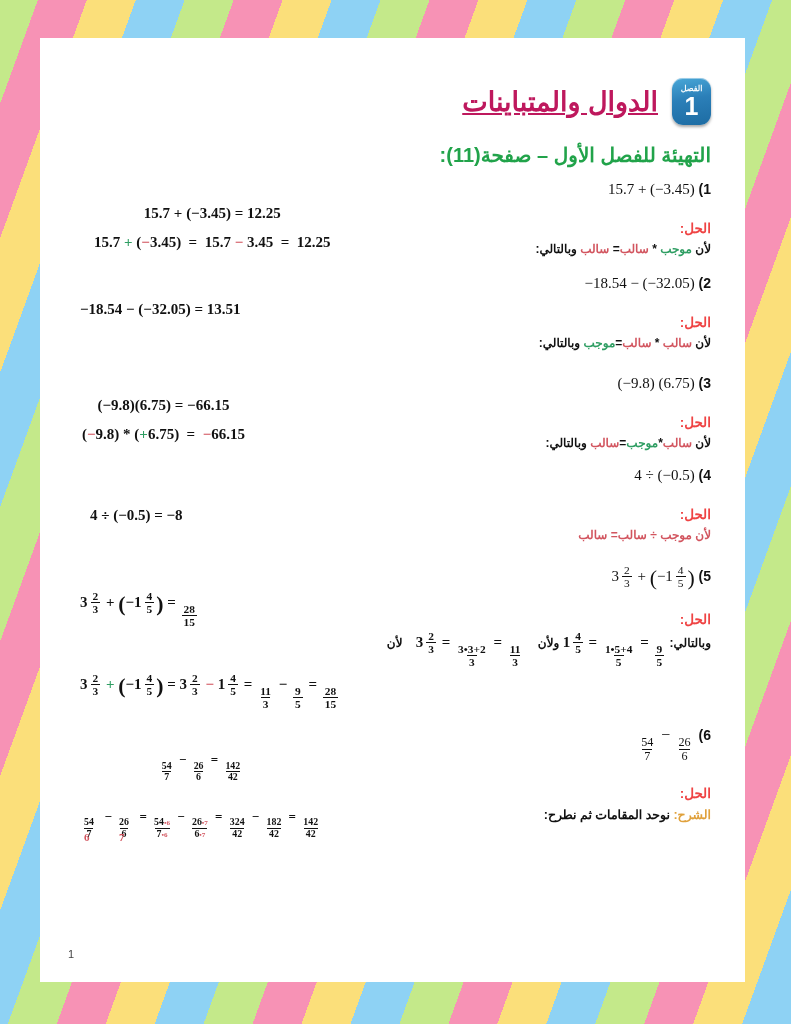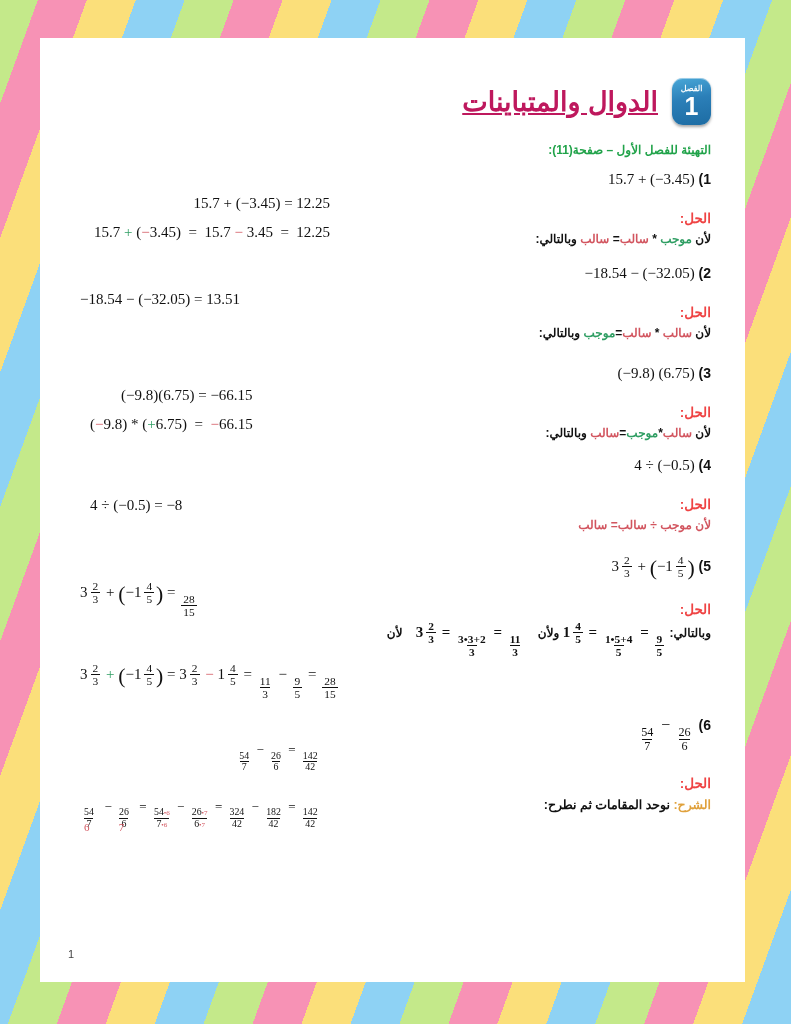--- a/index.html
+++ b/index.html
@@ -58,21 +58,21 @@
   }
   .doc-title{
     font-family:"Liberation Sans",sans-serif;
     font-size:27px;font-weight:bold;color:#be185d;
     white-space:nowrap;
     text-decoration:underline;
   }
 
   .subtitle{
     font-family:"Liberation Sans",sans-serif;
-    font-size:12px;font-weight:bold;color:#21a34a;
+    font-size:20px;font-weight:bold;color:#21a34a;
     text-align:right;margin:18px 0 0 0;
   }
   .instruction{
     font-family:"Liberation Sans",sans-serif;
     font-size:14px;font-weight:bold;color:#1a1a1a;
     text-align:right;margin:8px 0 0 0;
   }
   .instruction .hint{
     font-size:9.5px;font-weight:bold;color:#3a3a3a;
   }
@@ -110,23 +110,23 @@
   .explain .tag{color:#e0a13c;}
 
   .neg{color:#d2555f;}
   .pos{color:#2f9e63;}
   .ar-neg{color:#d2555f;margin-top:28px;}
   .ar-pos{color:#2f9e63;}
 
   
   .left-work{
     position:absolute;left:0;top:0;
-    direction:ltr;text-align:right;
+    direction:ltr;text-align:center;
     font-family:"Liberation Serif",serif;
-    font-size:15px;color:#111;white-space:nowrap;z-index:1;
+    font-size:15px;color:#111;white-space:nowrap;z-index:1;font-weight:bold;
   }
   .left-work .ln{margin-bottom:12px;}
   .left-work .ln:last-child{margin-bottom:0;}
 
   
   .frac{
     display:inline-flex;flex-direction:column;
     align-items:center;justify-content:center;
     vertical-align:-0.48em;margin:0 2px;
     font-size:.76em;line-height:1.06;
@@ -212,21 +212,21 @@
         <span>لأن</span>
         <span class="ar-neg">سالب</span>
         <span>*</span>
         <span class="ar-neg">سالب</span><span>=</span><span class="ar-pos">موجب</span>
         <span>وبالتالي:</span>
       </div>
     </div>
   </div>
 
   <div class="problem" style="margin-top:8px;min-height:84px;">
-    <div class="left-work" style="top:22px;left:24px;">
+    <div class="left-work" style="top:22px;left:16px;">
       <div class="ln">(−9.8)(6.75)  =  −66.15</div>
       <div class="ln">(<span class="neg">−</span>9.8) * (<span class="pos">+</span>6.75)&nbsp; =&nbsp; <span class="neg">−</span>66.15</div>
     </div>
     <div class="right-col">
       <div class="q-line">
         <span>(−9.8) (6.75)</span>
         <span class="q-num">(3</span>
       </div>
       <div class="sol-label">الحل:</div>
       <div class="reason">

